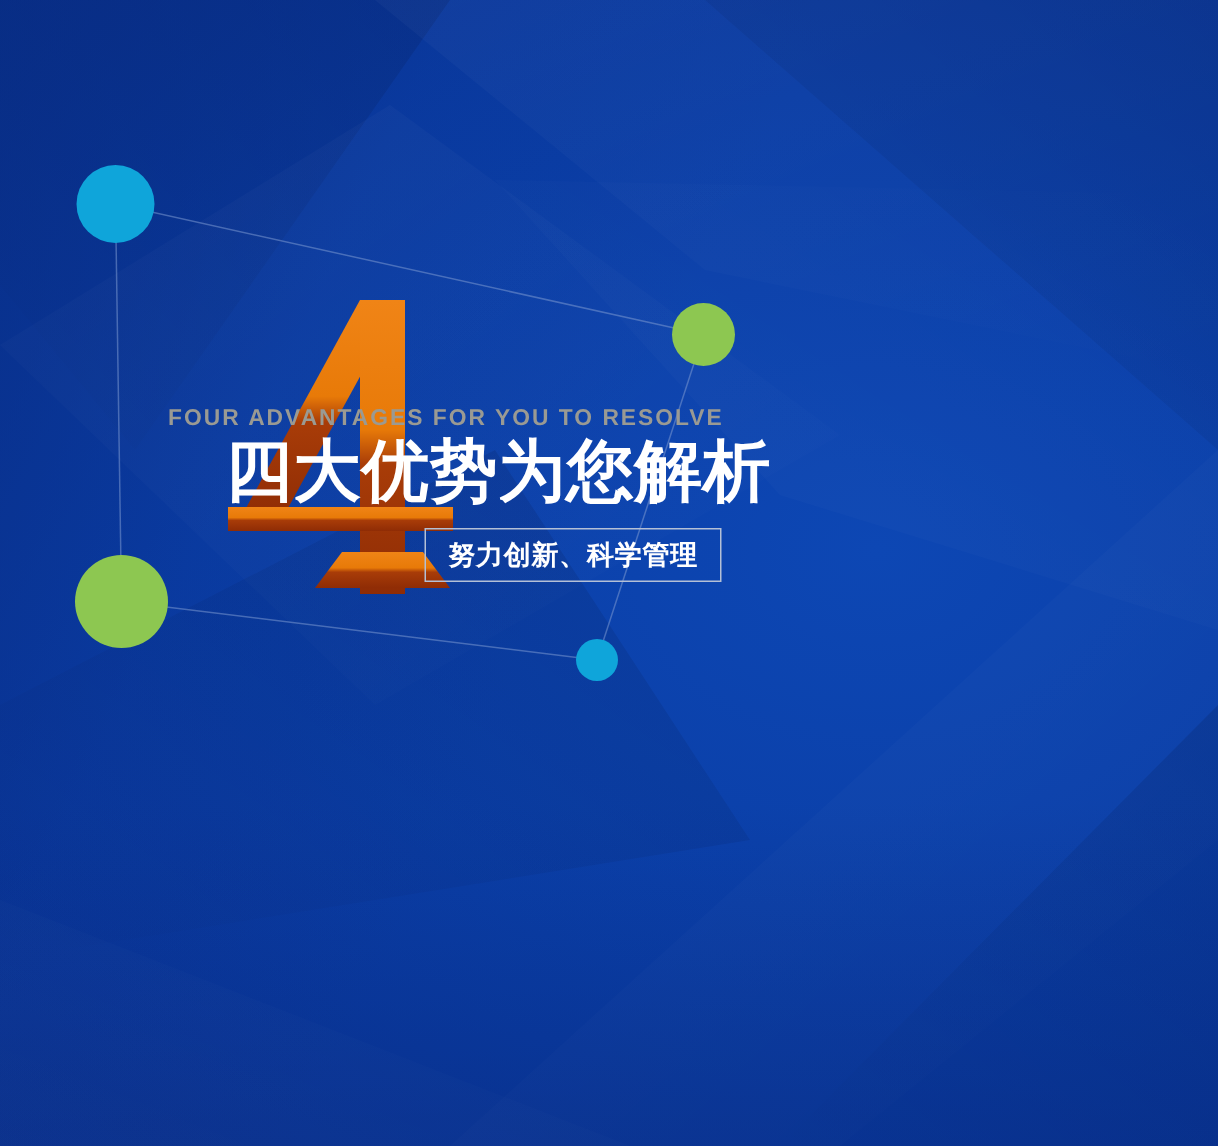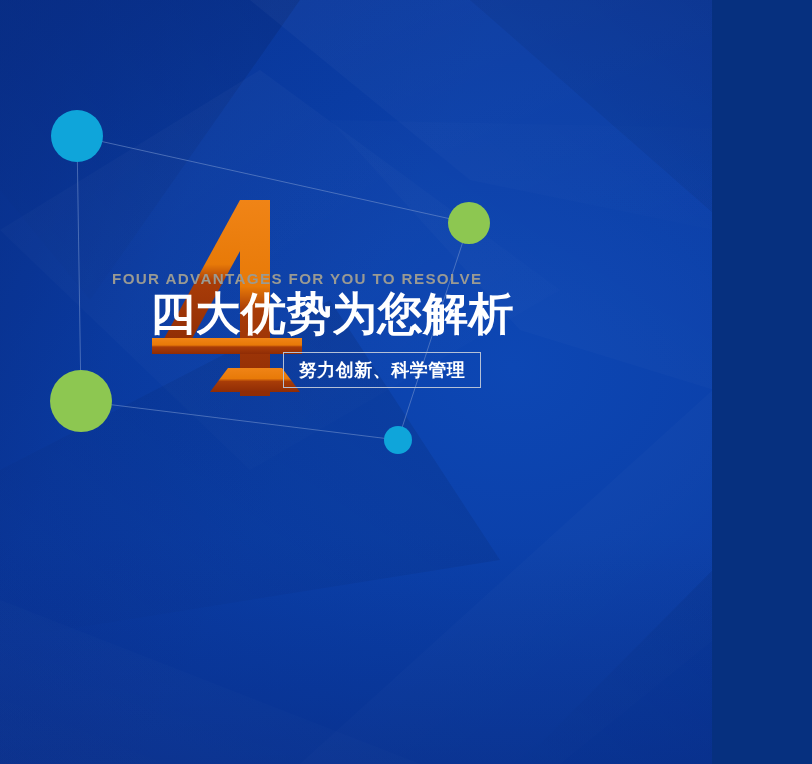--- a/index.html
+++ b/index.html
@@ -6,21 +6,21 @@
     margin: 0;
     padding: 0;
     background: #06307f;
   }
   body {
     font-family: "Liberation Sans", "DejaVu Sans", sans-serif;
   }
 
   #banner {
     position: relative;
-    width: 712px;
+    width: 812px;
     height: 764px;
     overflow: hidden;
     background: #000000;
   }
 
   
   .bg-base {
     position: absolute;
     inset: 0;
     background:

